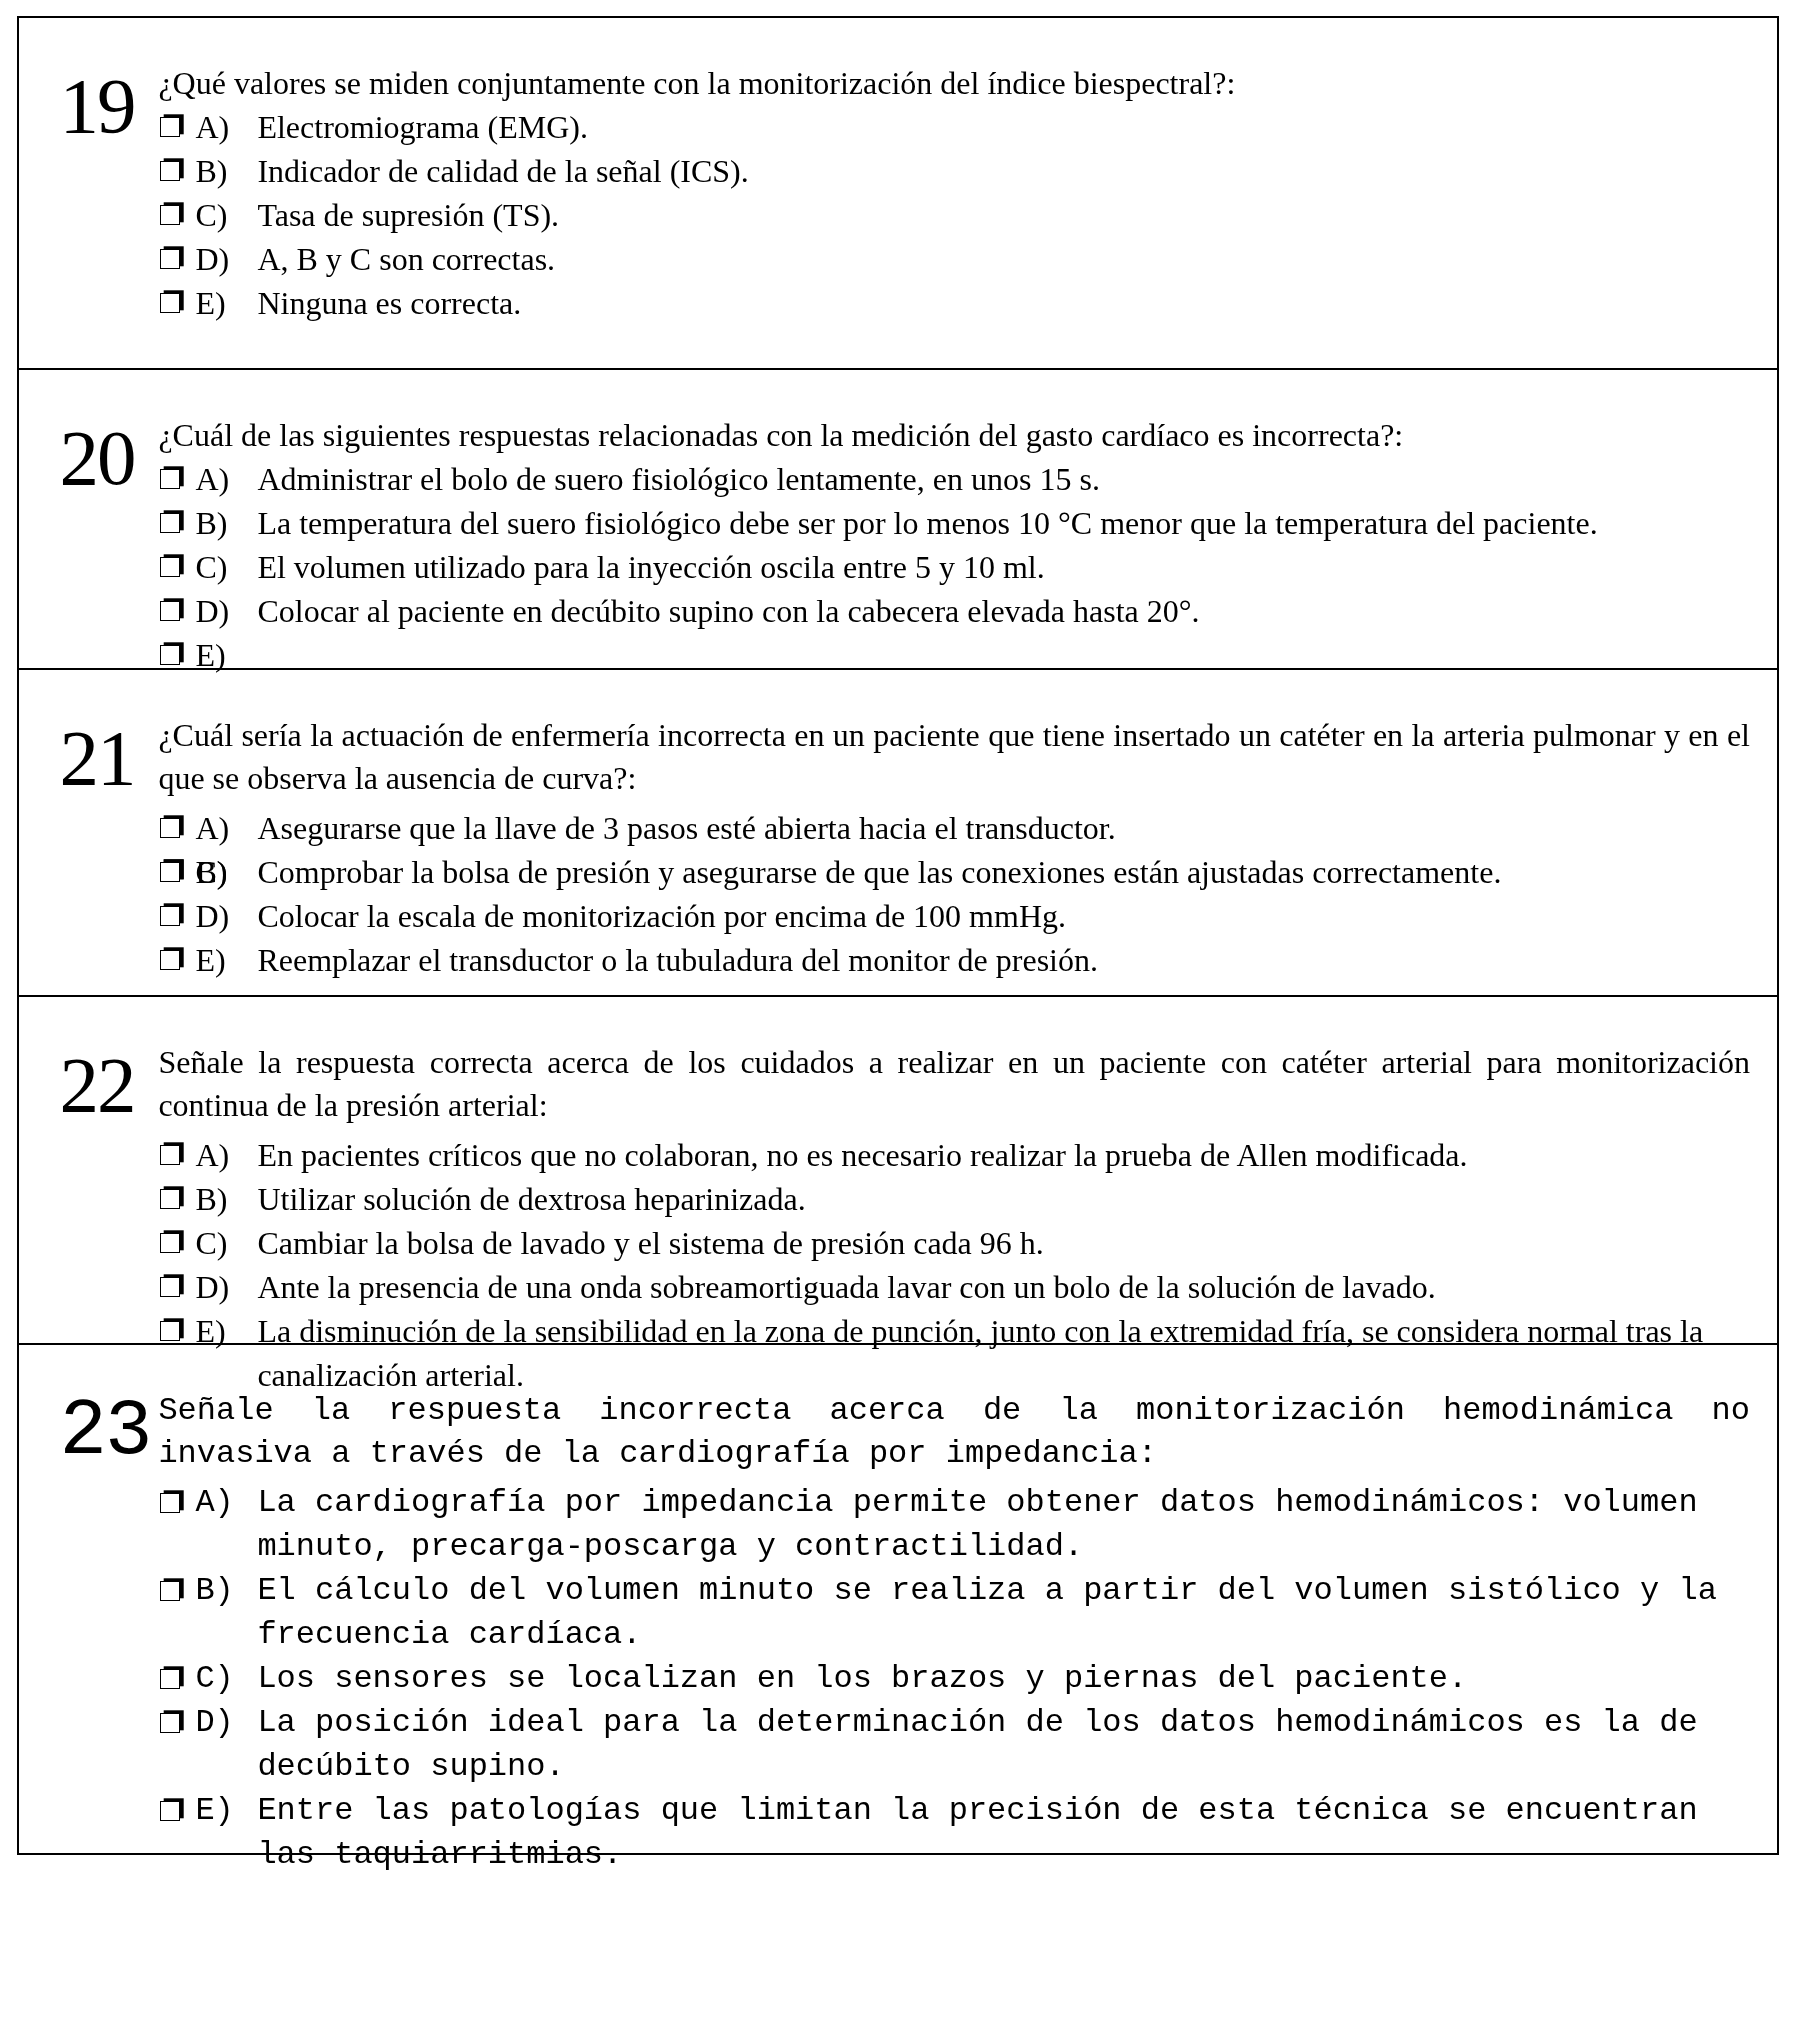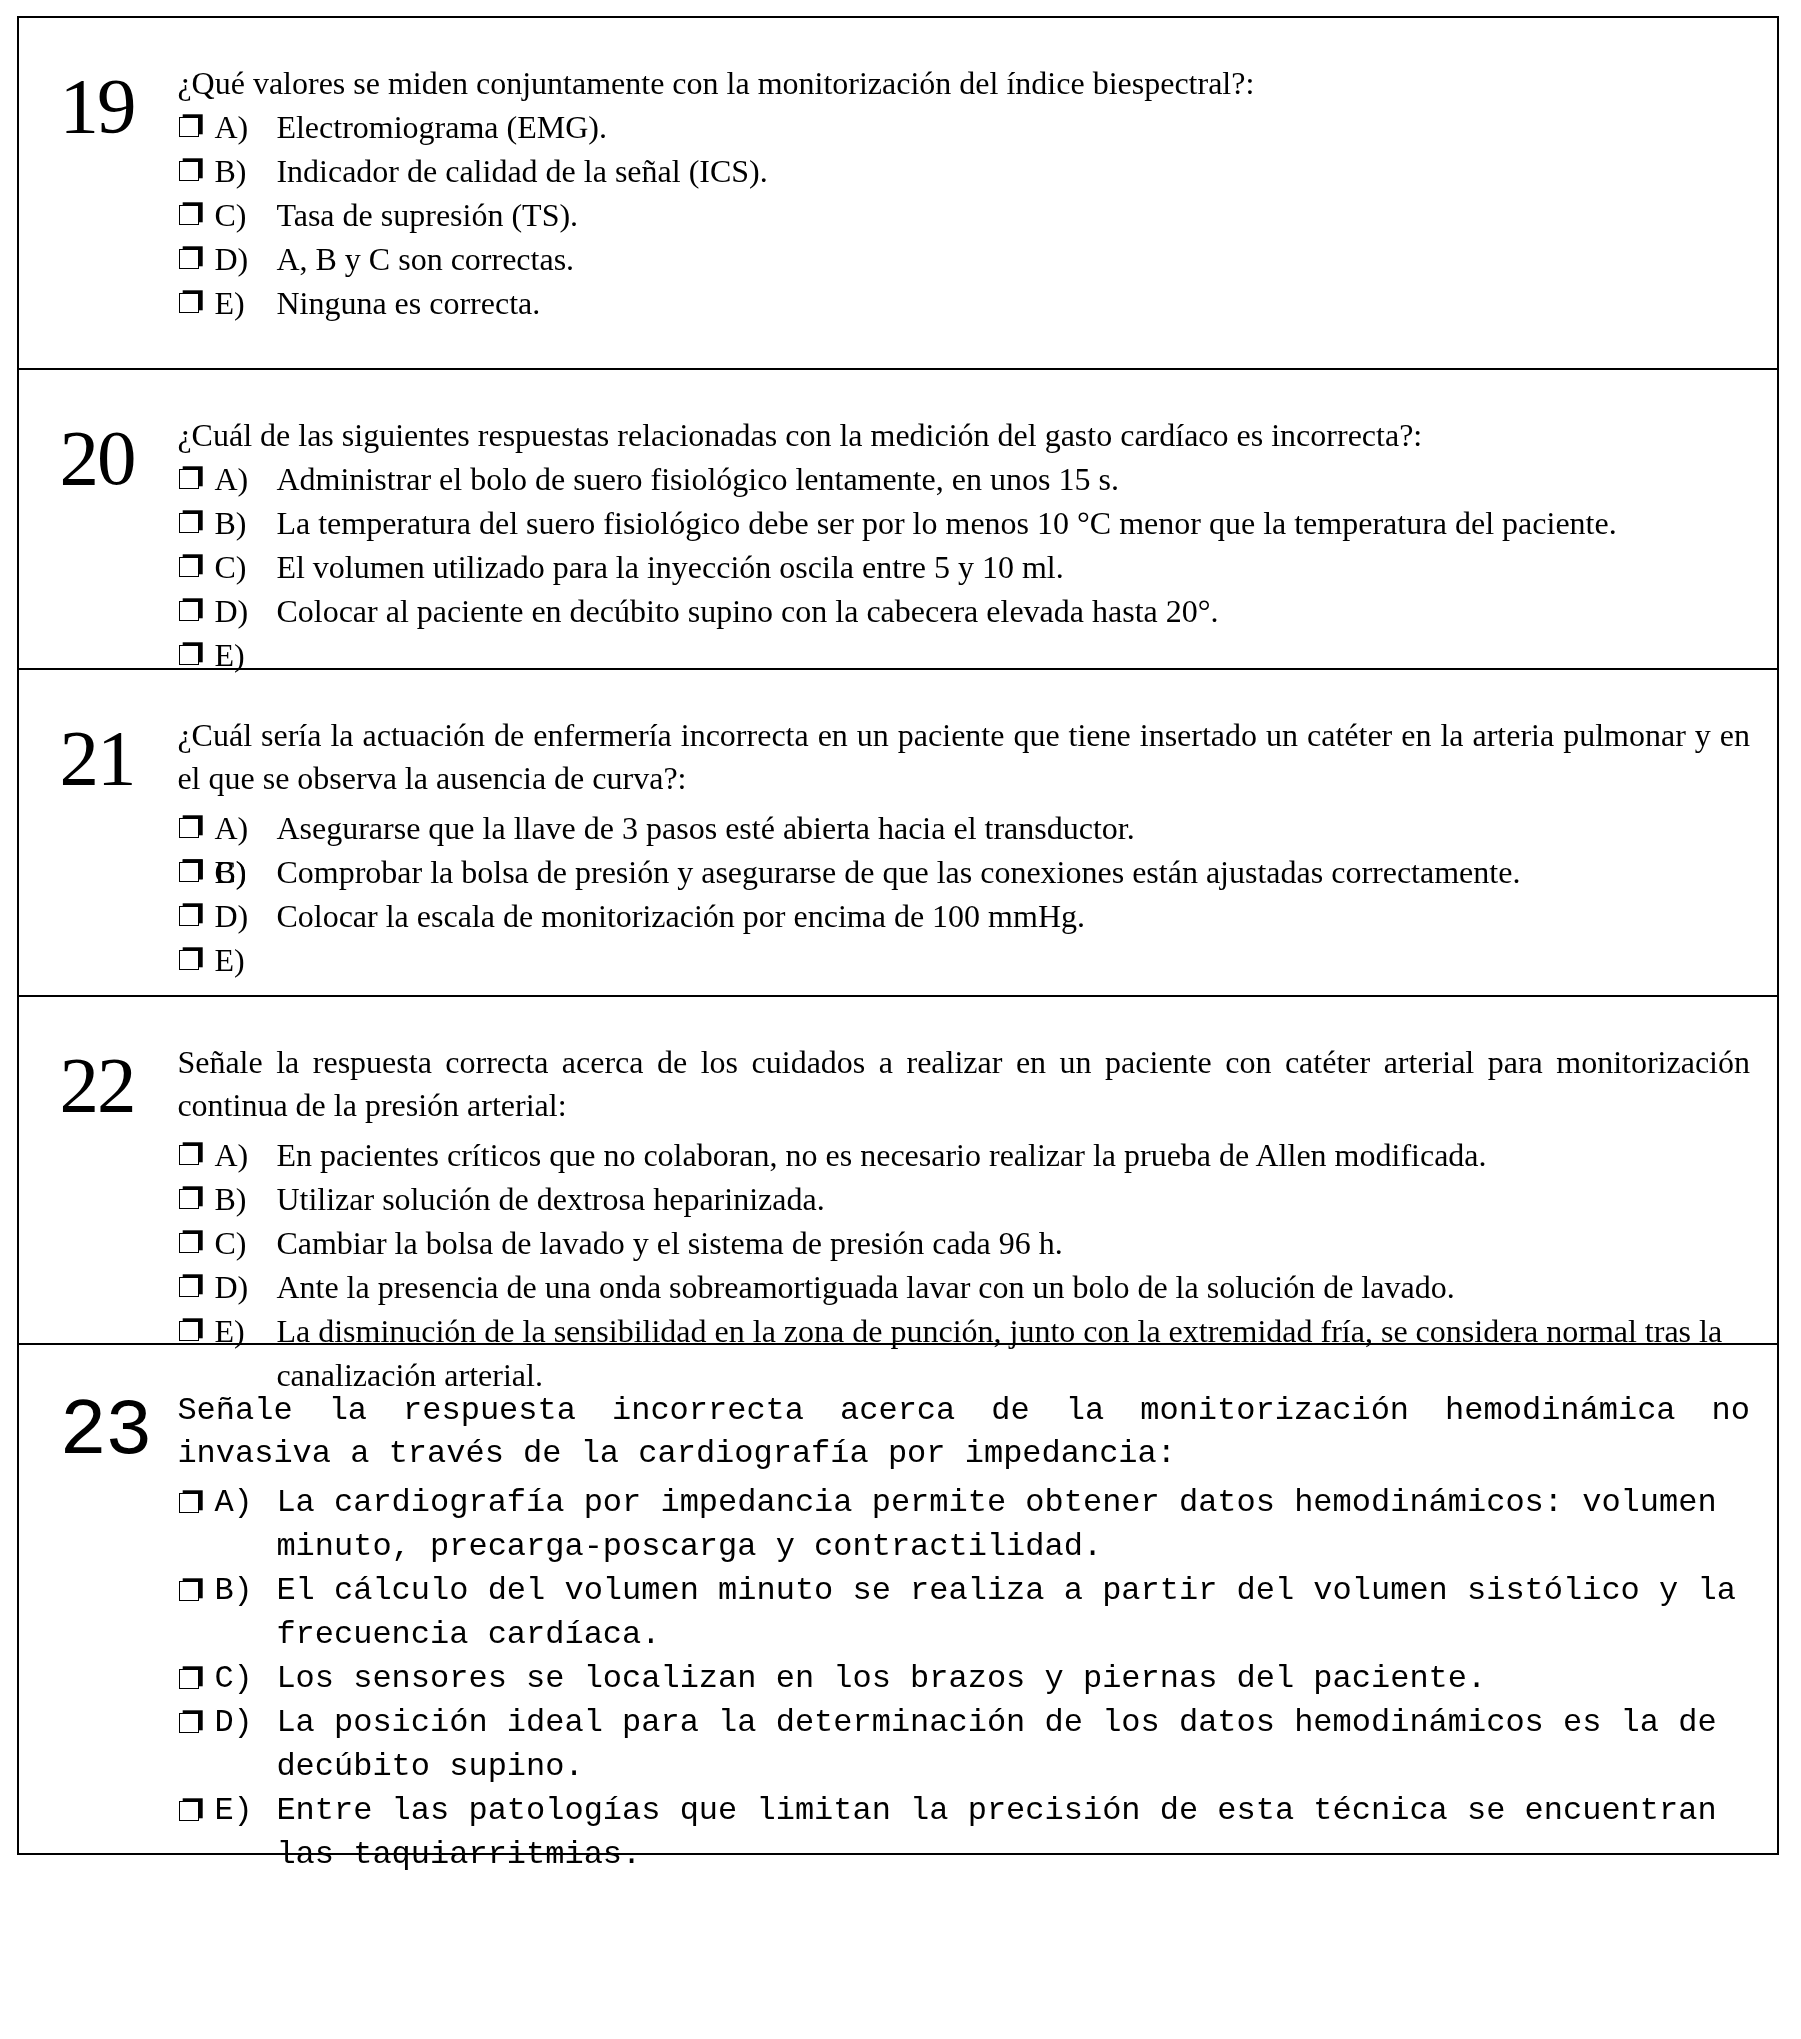--- a/index.html
+++ b/index.html
@@ -39,21 +39,21 @@
     position: absolute;
     left: 40px;
     top: 48px;
     font-size: 79px;
     line-height: 79px;
     letter-spacing: -1.8px;
     font-weight: normal;
   }
   .qbody {
     position: absolute;
-    left: 158px;
+    left: 139px;
     right: 27.4px;
     top: 44px;
   }
   .qtext {
     font-size: 32px;
     line-height: 43px;
     text-align: justify;
     margin: 0 0 5.5px 0;
   }
   .q19 .qtext, .q20 .qtext { margin-bottom: 0; }
@@ -121,21 +121,21 @@
 
   <section class="question q21">
     <div class="qnum">21</div>
     <div class="qbody">
       <p class="qtext">¿Cuál sería la actuación de enfermería incorrecta en un paciente que tiene insertado un catéter en la arteria pulmonar y en el que se observa la ausencia de curva?:</p>
       <ul class="options">
         <li class="option"><span class="checkbox"></span><span class="letter">A)</span><span>Asegurarse que la llave de 3 pasos esté abierta hacia el transductor.</span></li>
         <li class="option"><span class="checkbox"></span><span class="letter">B)</span></li>
         <li class="option"><span class="checkbox"></span><span class="letter">C)</span><span>Comprobar la bolsa de presión y asegurarse de que las conexiones están ajustadas correctamente.</span></li>
         <li class="option"><span class="checkbox"></span><span class="letter">D)</span><span>Colocar la escala de monitorización por encima de 100 mmHg.</span></li>
-        <li class="option"><span class="checkbox"></span><span class="letter">E)</span></li>
+        <li class="option"><span class="checkbox"></span><span class="letter">E)</span><span>Reemplazar el transductor o la tubuladura del monitor de presión.</span></li>
       </ul>
     </div>
   </section>
 
   <section class="question q22">
     <div class="qnum">22</div>
     <div class="qbody">
       <p class="qtext">Señale la respuesta correcta acerca de los cuidados a realizar en un paciente con catéter arterial para monitorización continua de la presión arterial:</p>
       <ul class="options">
         <li class="option"><span class="checkbox"></span><span class="letter">A)</span><span>En pacientes críticos que no colaboran, no es necesario realizar la prueba de Allen modificada.</span></li>

